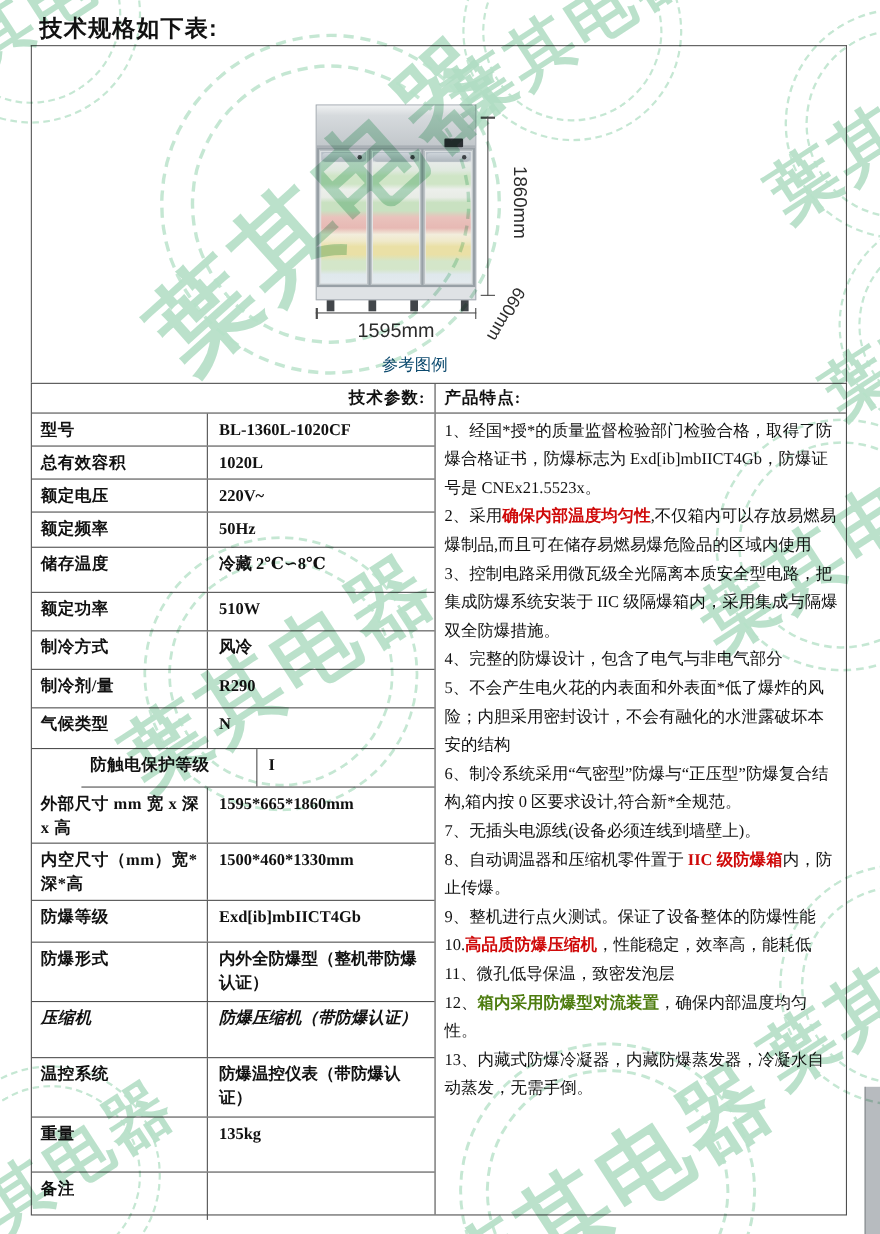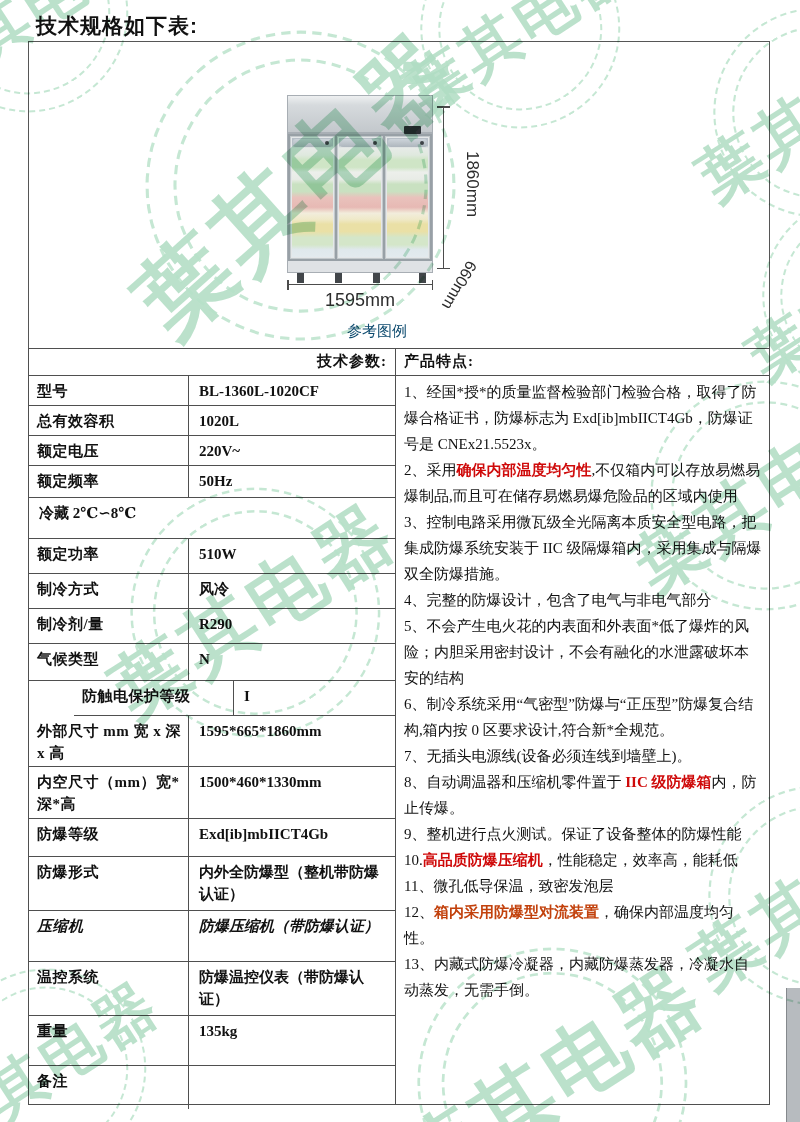--- a/index.html
+++ b/index.html
@@ -133,20 +133,21 @@
           </div>
           <div class="lt-row" style="min-height: 30px;">
             <div class="lt-label">额定电压</div>
             <div class="lt-value">220V~</div>
           </div>
           <div class="lt-row" style="min-height: 32px;">
             <div class="lt-label">额定频率</div>
             <div class="lt-value">50Hz</div>
           </div>
           <div class="lt-row" style="min-height: 41px;">
+            <div class="lt-label">储存温度</div>
             <div class="lt-value">冷藏 2℃∽8℃</div>
           </div>
           <div class="lt-row" style="min-height: 35px;">
             <div class="lt-label">额定功率</div>
             <div class="lt-value">510W</div>
           </div>
           <div class="lt-row" style="min-height: 35px;">
             <div class="lt-label">制冷方式</div>
             <div class="lt-value">风冷</div>
           </div>
@@ -203,21 +204,21 @@
           <p><span>2、采用</span><span class="seg-red" style="color: rgb(207, 10, 10);">确保内部温度均匀性</span><span>,不仅箱内可以存放易燃易爆制品,而且可在储存易燃易爆危险品的区域内使用</span></p>
           <p><span>3、控制电路采用微瓦级全光隔离本质安全型电路，把集成防爆系统安装于 IIC 级隔爆箱内，采用集成与隔爆双全防爆措施。</span></p>
           <p><span>4、完整的防爆设计，包含了电气与非电气部分</span></p>
           <p><span>5、不会产生电火花的内表面和外表面*低了爆炸的风险；内胆采用密封设计，不会有融化的水泄露破坏本安的结构</span></p>
           <p><span>6、制冷系统采用“气密型”防爆与“正压型”防爆复合结构,箱内按 0 区要求设计,符合新*全规范。</span></p>
           <p><span>7、无插头电源线(设备必须连线到墙壁上)。</span></p>
           <p><span>8、自动调温器和压缩机零件置于 </span><span class="seg-red" style="color: rgb(207, 10, 10);">IIC 级防爆箱</span><span>内，防止传爆。</span></p>
           <p><span>9、整机进行点火测试。保证了设备整体的防爆性能</span></p>
           <p><span>10.</span><span class="seg-red" style="color: rgb(207, 10, 10);">高品质防爆压缩机</span><span>，性能稳定，效率高，能耗低</span></p>
           <p><span>11、微孔低导保温，致密发泡层</span></p>
-          <p><span>12、</span><span class="seg-red" style="color: #c2410c;">箱内采用防爆型对流装置</span><span>，确保内部温度均匀性。</span></p>
+          <p><span>12、</span><span class="seg-red" style="color: #4d7c0f;">箱内采用防爆型对流装置</span><span>，确保内部温度均匀性。</span></p>
           <p><span>13、内藏式防爆冷凝器，内藏防爆蒸发器，冷凝水自动蒸发，无需手倒。</span></p>
         </div>
     </div>
   </div>
 
   <div class="edge-strip"></div>
 
   <div class="watermark" id="watermark-layer">
       <div class="stamp" style="left: 520px; top: 28px; transform: translate(-50%, -50%) rotate(-33deg) scale(1);"><div class="ring-outer"></div><div class="ring-inner"></div><span>葉其电器</span></div>
       <div class="stamp" style="left: 28px; top: 12px; transform: translate(-50%, -50%) rotate(-33deg) scale(1);"><div class="ring-outer"></div><div class="ring-inner"></div><span>葉其电器</span></div>

